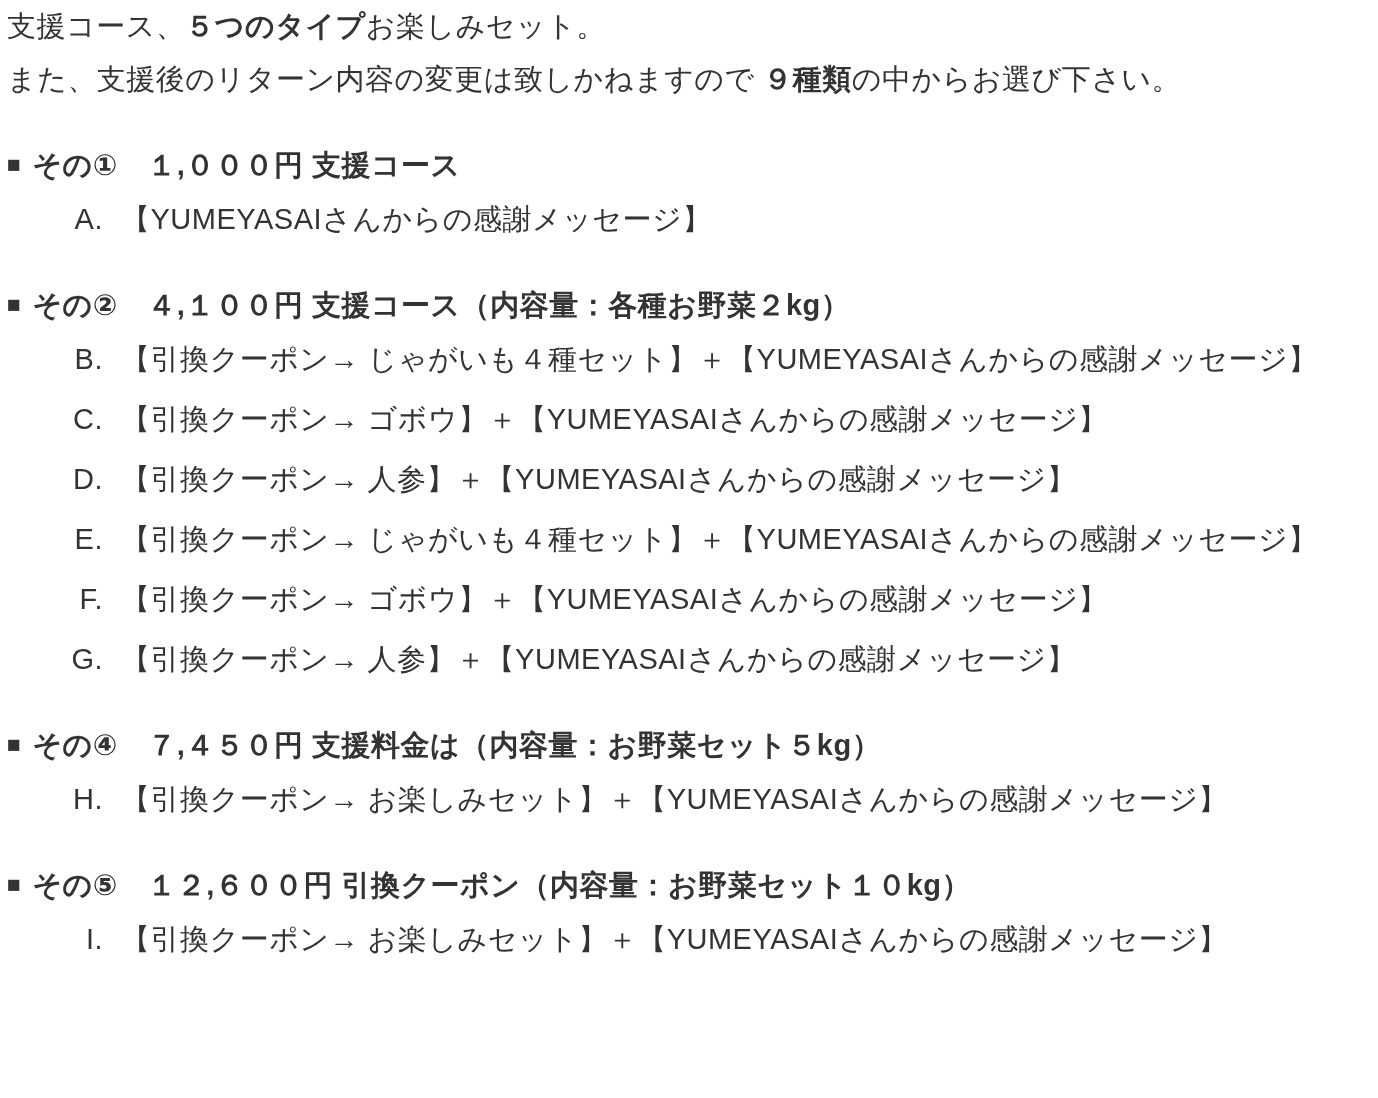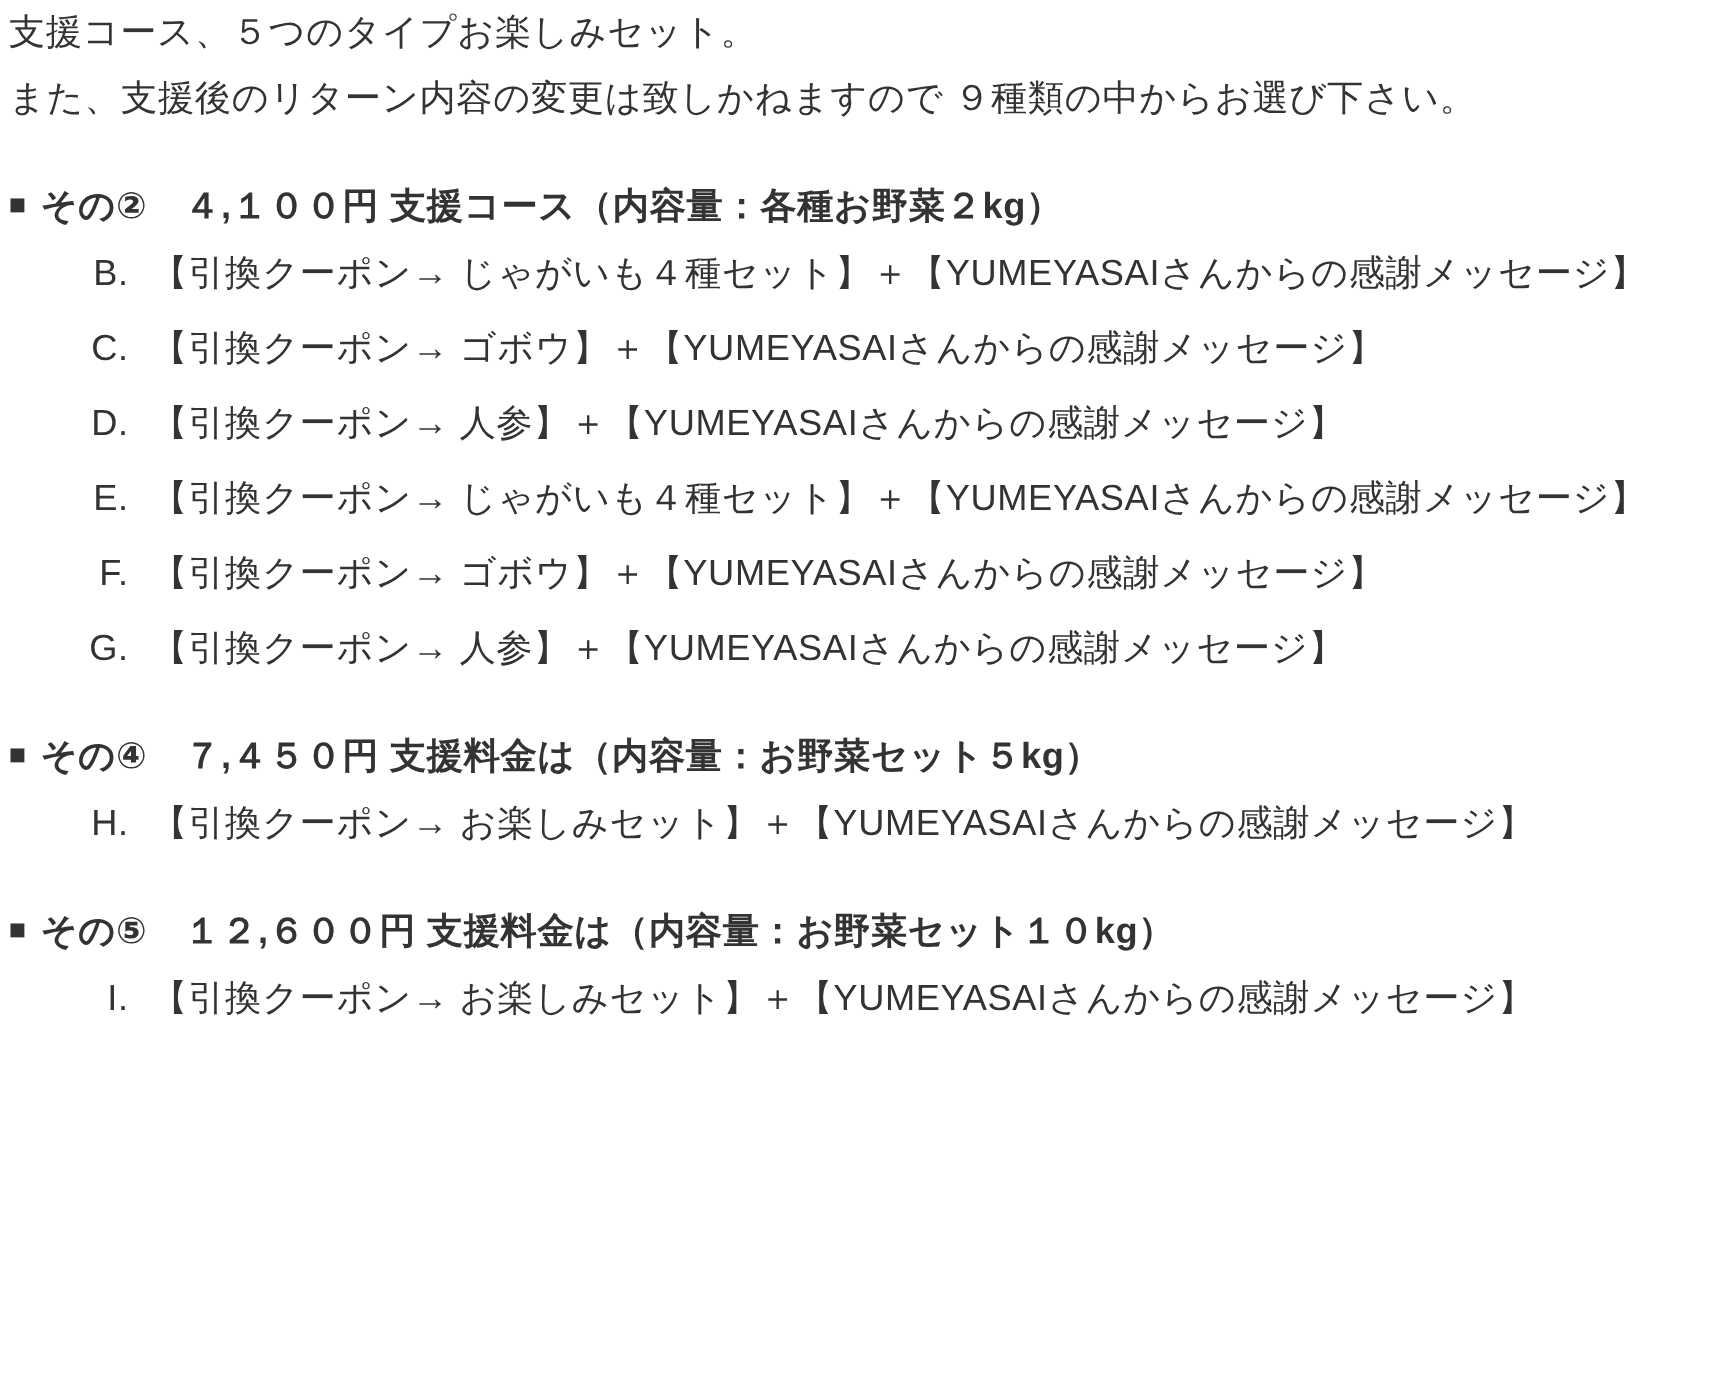--- a/index.html
+++ b/index.html
@@ -17,21 +17,21 @@
     letter-spacing: 0.5px;
   }
   .page {
     padding: 6px 8px 0 7px;
   }
   .para {
     margin: 0 0 13px 0;
     line-height: 1.38;
   }
   .para strong, .note {
-    font-weight: normal;
+    font-weight: bold;
   }
   .section-title {
     display: block;
     font-weight: bold;
     margin: 46px 0 14px 0;
     line-height: 1.38;
     white-space: nowrap;
   }
   .bullet {
     display: inline-block;
@@ -64,20 +64,29 @@
 </head>
 <body>
 
 <div class="page">
 
   <p class="para"><span>支援コース、</span><strong>５つのタイプ</strong><span>お楽しみセット。</span></p>
 
   <p class="para"><span>また、支援後のリターン内容の変更は致しかねますので </span><strong>９種類</strong><span>の中からお選び下さい。</span></p>
 
 
+  <div>
+    <div class="section-title"><span class="bullet">■</span><span>その①　１,０００円 支援コース</span></div>
+    <ul class="items">
+      <li class="item">
+        <span class="item-letter">A.</span>
+        <span class="item-text">【YUMEYASAIさんからの感謝メッセージ】</span>
+      </li>
+    </ul>
+  </div>
 
   <div>
     <div class="section-title"><span class="bullet">■</span><span>その②　４,１００円 支援コース（内容量：各種お野菜２kg）</span></div>
     <ul class="items">
       <li class="item">
         <span class="item-letter">B.</span>
         <span class="item-text">【引換クーポン→ じゃがいも４種セット】＋【YUMEYASAIさんからの感謝メッセージ】</span>
       </li>
       <li class="item">
         <span class="item-letter">C.</span>
@@ -111,21 +120,21 @@
     <div class="section-title"><span class="bullet">■</span><span>その④　７,４５０円 支援料金は（内容量：お野菜セット５kg）</span></div>
     <ul class="items">
       <li class="item">
         <span class="item-letter">H.</span>
         <span class="item-text">【引換クーポン→ お楽しみセット】＋【YUMEYASAIさんからの感謝メッセージ】</span>
       </li>
     </ul>
   </div>
 
   <div>
-    <div class="section-title"><span class="bullet">■</span><span>その⑤　１２,６００円 支援料金は（内容量：お野菜セット１０kg）</span></div>
+    <div class="section-title"><span class="bullet">■</span><span>その⑤　１２,６００円 引換クーポン（内容量：お野菜セット１０kg）</span></div>
     <ul class="items">
       <li class="item">
         <span class="item-letter">I.</span>
         <span class="item-text">【引換クーポン→ お楽しみセット】＋【YUMEYASAIさんからの感謝メッセージ】</span>
       </li>
     </ul>
   </div>
 
 </div>
 

